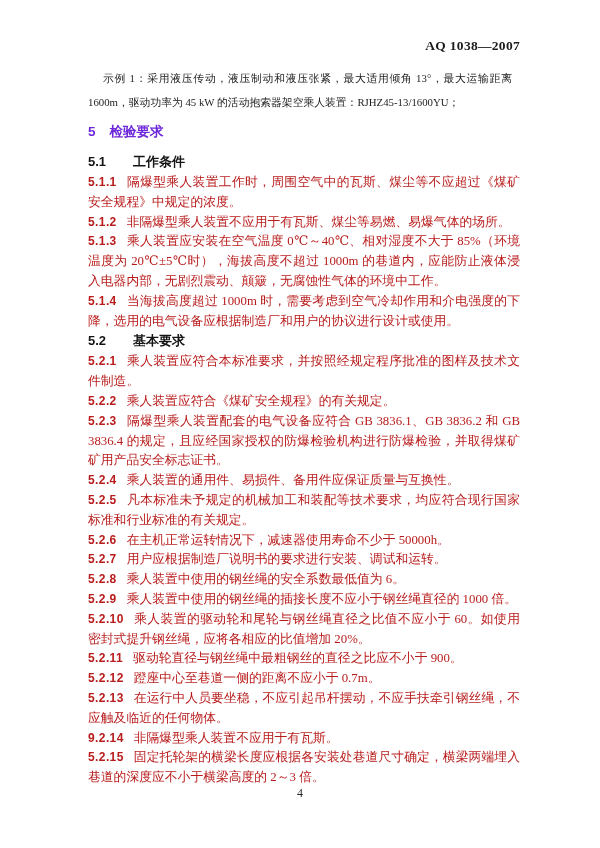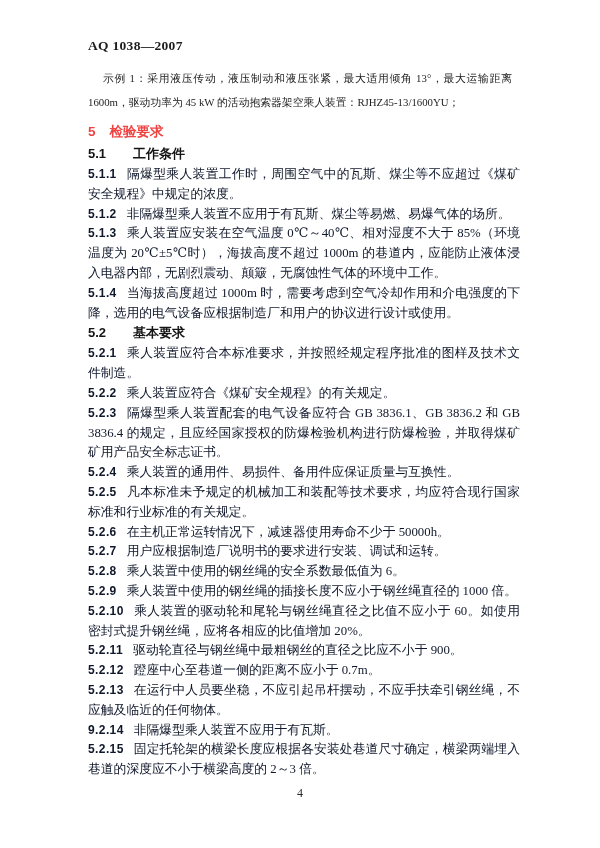--- a/index.html
+++ b/index.html
@@ -16,63 +16,64 @@
     font-family: "Liberation Serif", "DejaVu Serif", serif;
     color: #1c1c1c;
   }
   .content {
     position: absolute;
     left: 88px;
     top: 36px;
     width: 432px;
   }
   .header-row {
+    text-align: right;
     margin: 0 0 12px 0;
   }
   .std-code {
     font-family: "Liberation Serif", "DejaVu Serif", serif;
     font-weight: bold;
     font-size: 13.5px;
     letter-spacing: 0.3px;
   }
   .examples {
     margin: 10px 8px 4px 0;
   }
   .example {
     margin: 0;
     text-indent: 15px;
     text-align: justify;
     font-size: 10.8px;
     line-height: 24px;
     color: #222222;
   }
   .h1 {
-    margin: 8px 0 2px 0;
+    margin: 8px 0 10px 0;
     font-family: "Liberation Sans", "DejaVu Sans", sans-serif;
     font-size: 13.5px;
     font-weight: bold;
     line-height: 20px;
-    color: #ef4444;
+    color: #6d28d9;
   }
   .h1 .num { margin-right: 14px; }
   .h2 {
     margin: 0 0 1px 0;
     font-family: "Liberation Sans", "DejaVu Sans", sans-serif;
     font-size: 13px;
     font-weight: bold;
     line-height: 20px;
     color: #141414;
   }
   .h2 .num { margin-right: 27px; }
   .clause {
     margin: 0;
     text-align: justify;
     font-size: 12.8px;
     line-height: 19.8px;
-    color: #0f172a;
+    color: #b91c1c;
   }
   .cnum {
     font-family: "Liberation Sans", "DejaVu Sans", sans-serif;
     font-weight: bold;
     font-size: 12px;
     margin-right: 10px;
     letter-spacing: 0.4px;
     white-space: nowrap;
   }
   .footer {

